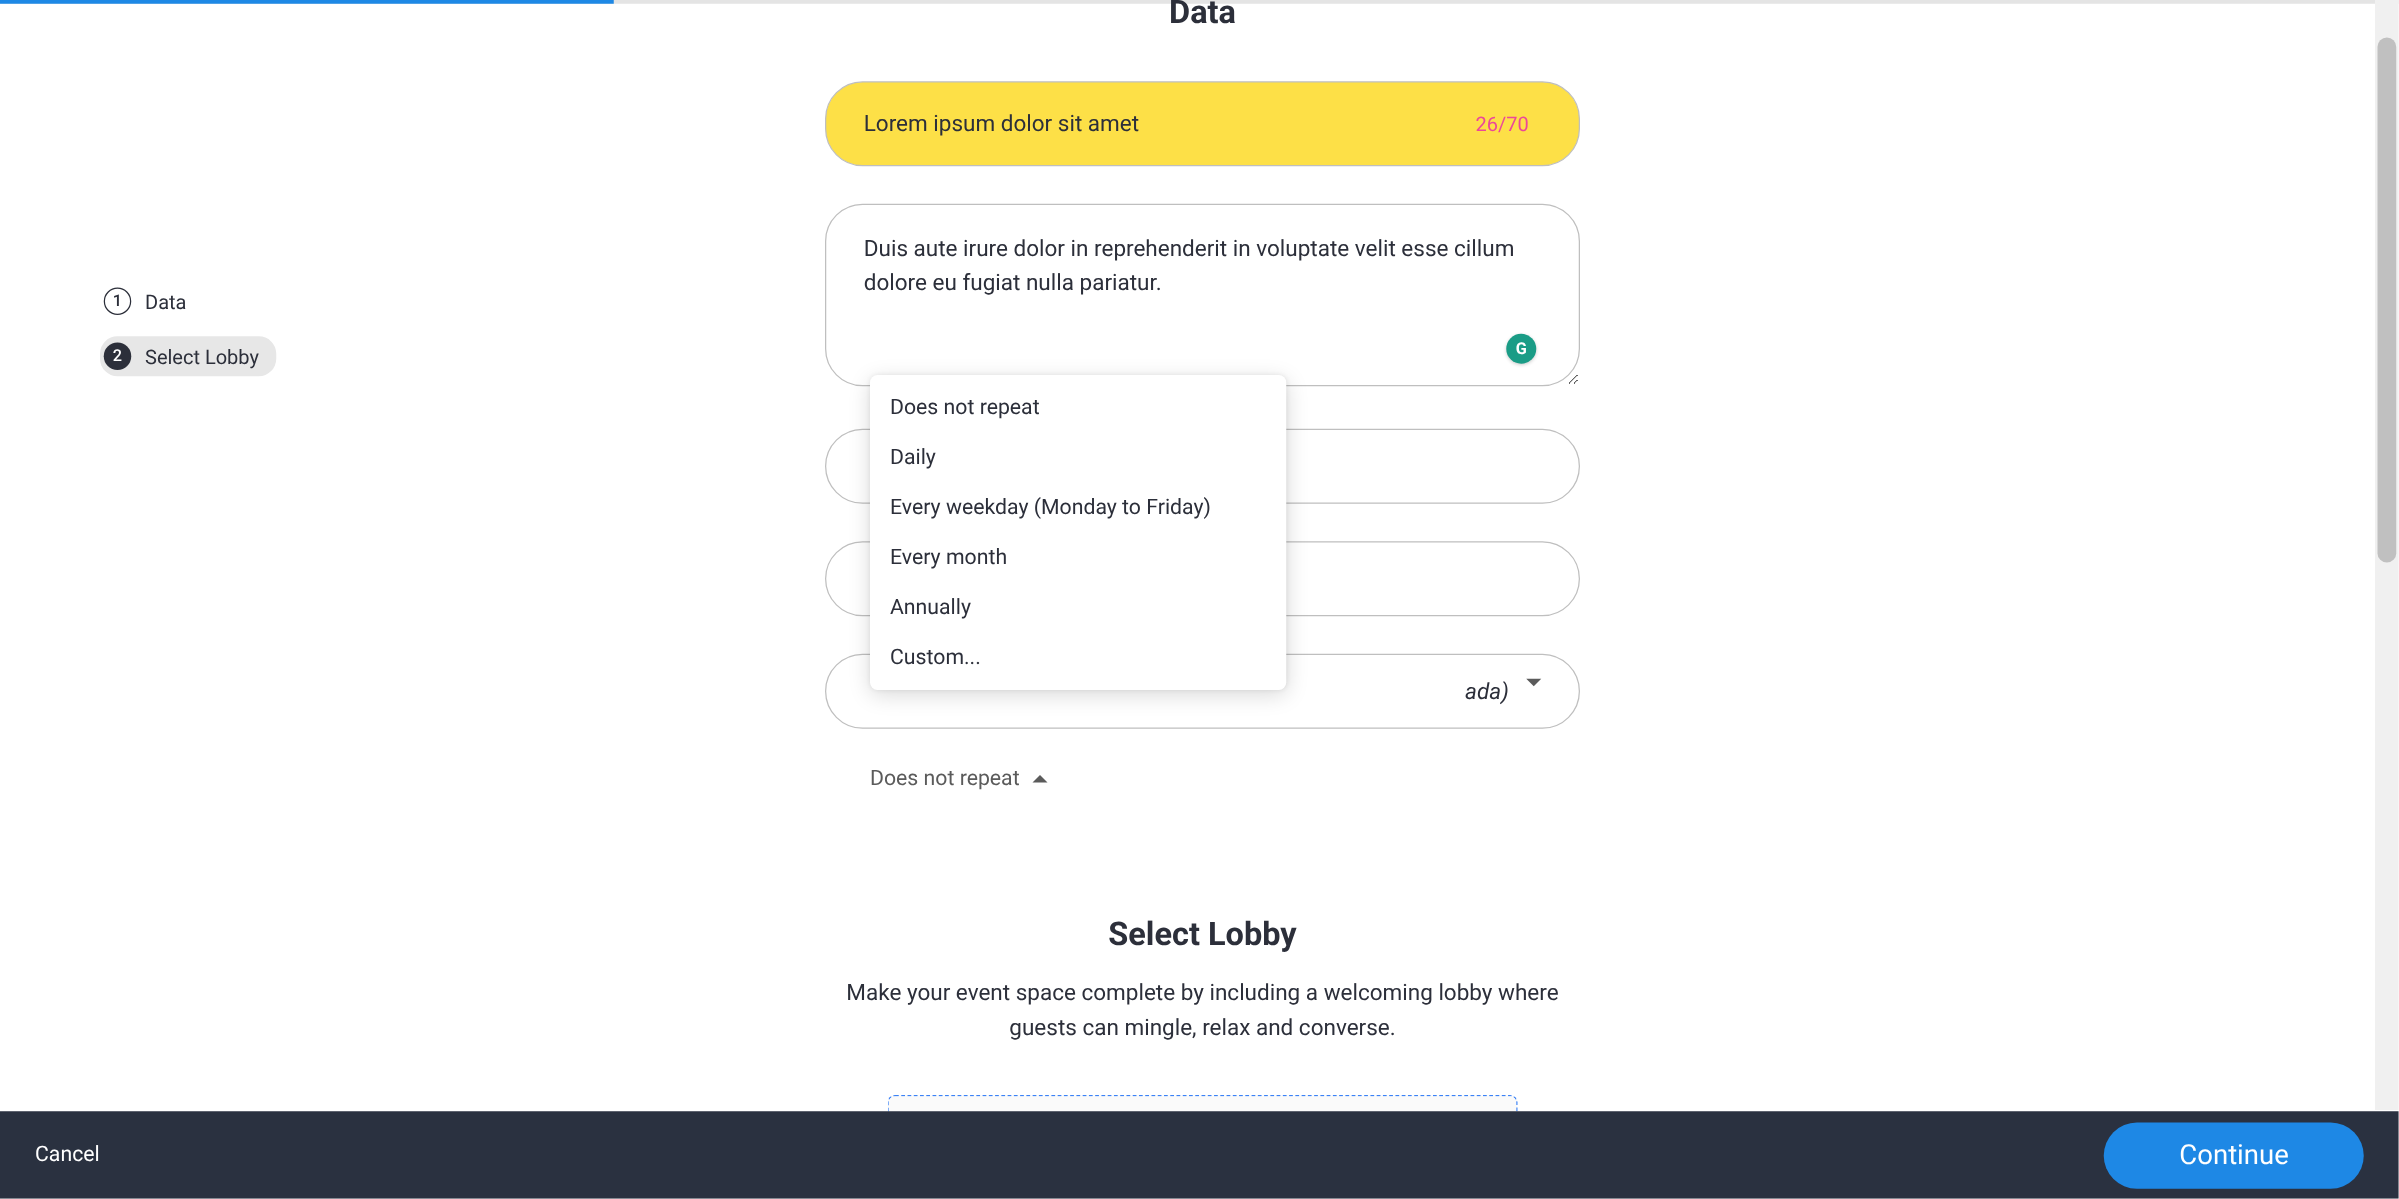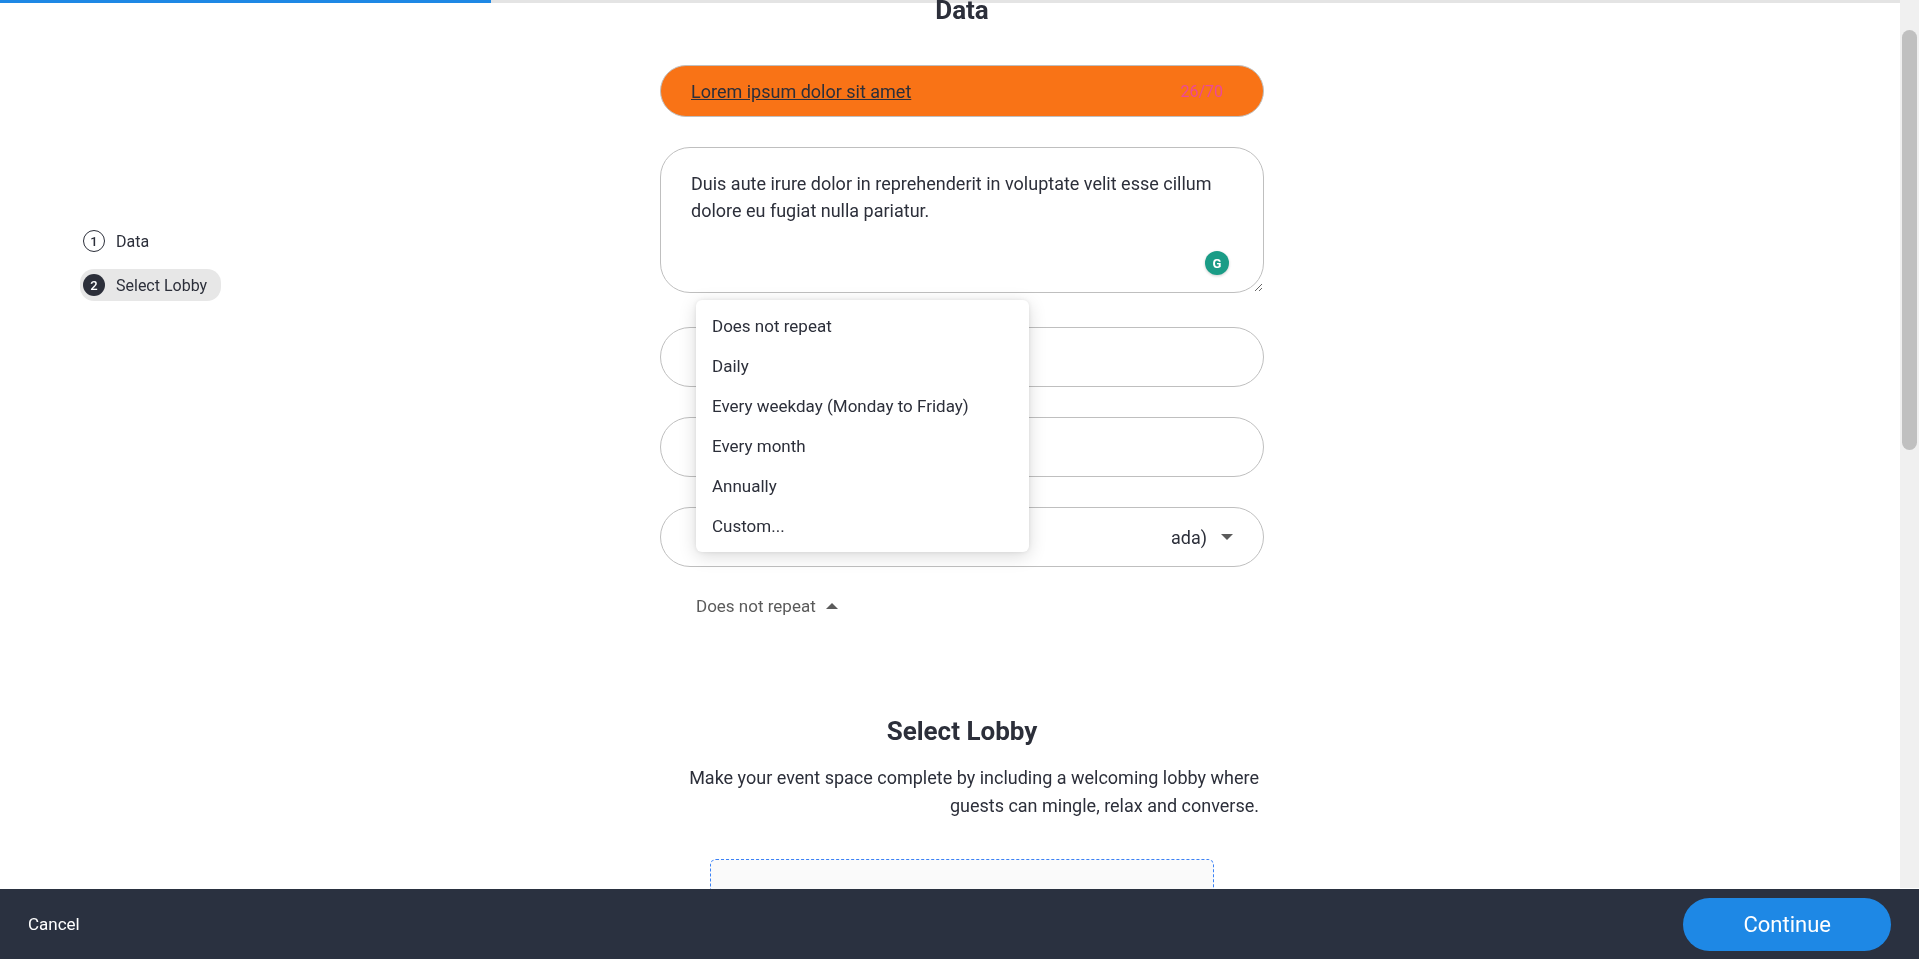--- a/index.html
+++ b/index.html
@@ -94,30 +94,29 @@
       margin-bottom: 40px;
     }
 
     .input-wrapper {
       position: relative;
       margin-bottom: 30px;
     }
 
     .text-input {
       width: 100%;
-      height: 52px;
+      height: 68px;
       border: 1px solid #bfbfbf;
       border-radius: 30px;
       padding: 0 90px 0 30px;
       font-size: 18px;
       color: #2c2f3a;
       font-family: inherit;
-      background: #f97316;
+      background: #fde047;
       outline: none;
-      text-decoration: underline;
     }
 
     .char-count {
       position: absolute;
       right: 41px;
       top: 50%;
       transform: translateY(-50%);
       color: #ec4899;
       font-size: 16px;
       margin-left: 23px;
@@ -235,21 +234,20 @@
       color: #2c2f3a;
       margin-bottom: 18px;
     }
 
     .section2-desc {
       font-size: 18px;
       color: #2c2f3a;
       line-height: 1.55;
       margin-bottom: 39px;
       padding: 0 5px;
-      text-align: right;
     }
 
     .lobby-placeholder {
       width: 504px;
       height: 60px;
       margin: 0 auto;
       border: 1.5px dashed #3b82f6;
       border-radius: 6px;
       background: #fafafa;
     }
@@ -341,21 +339,21 @@
     <textarea class="textarea-input" style="">Duis aute irure dolor in reprehenderit in voluptate velit esse cillum dolore eu fugiat nulla pariatur.</textarea>
     <div class="grammarly-badge">G</div>
   </div>
 
   <div class="field-row"></div>
 
   <div class="field-row"></div>
 
   <div class="field-row">
     <span></span>
-    <span style="display:flex;align-items:center;">
+    <span style="display:flex;align-items:flex-start;font-style:italic;">
       <span class="field-row-partial">ada)</span>
       <span class="chevron-down"></span>
     </span>
   </div>
 
   <div class="repeat-row">
     <span>Does not repeat</span>
     <span class="chevron-up-small"></span>
   </div>
 

